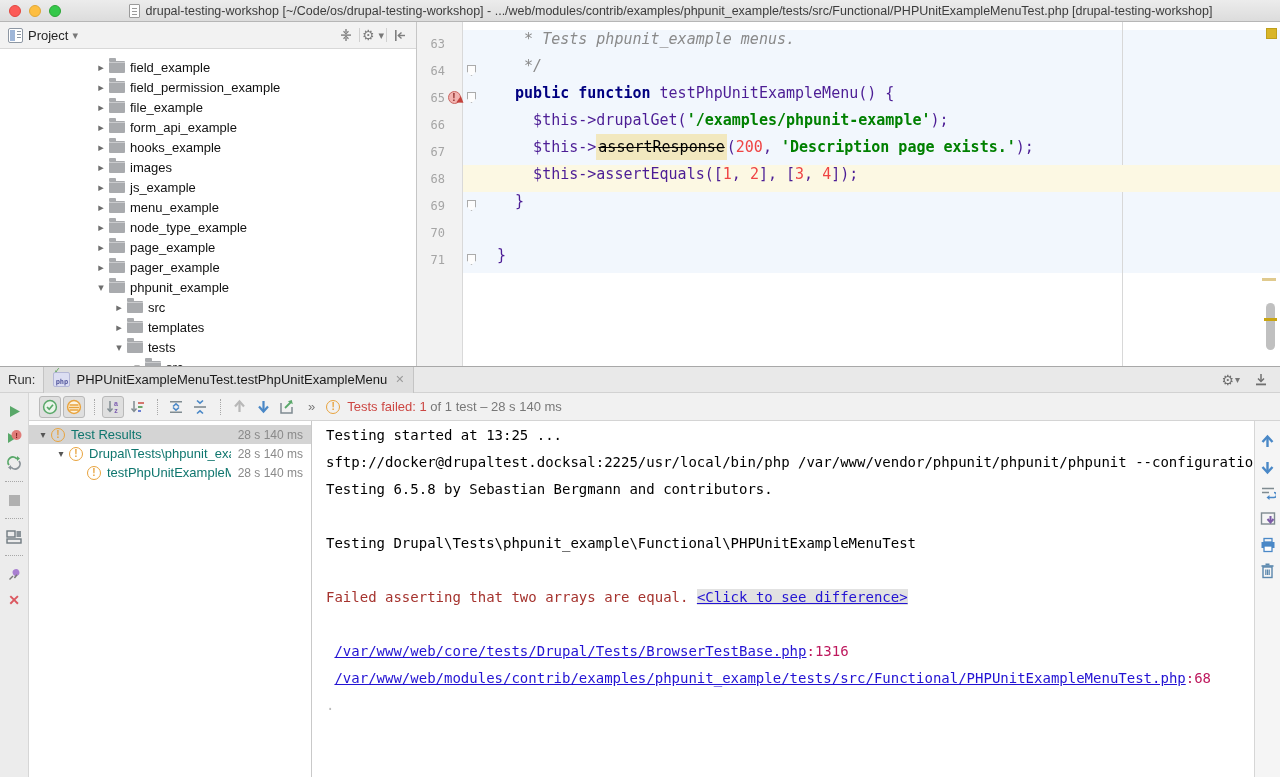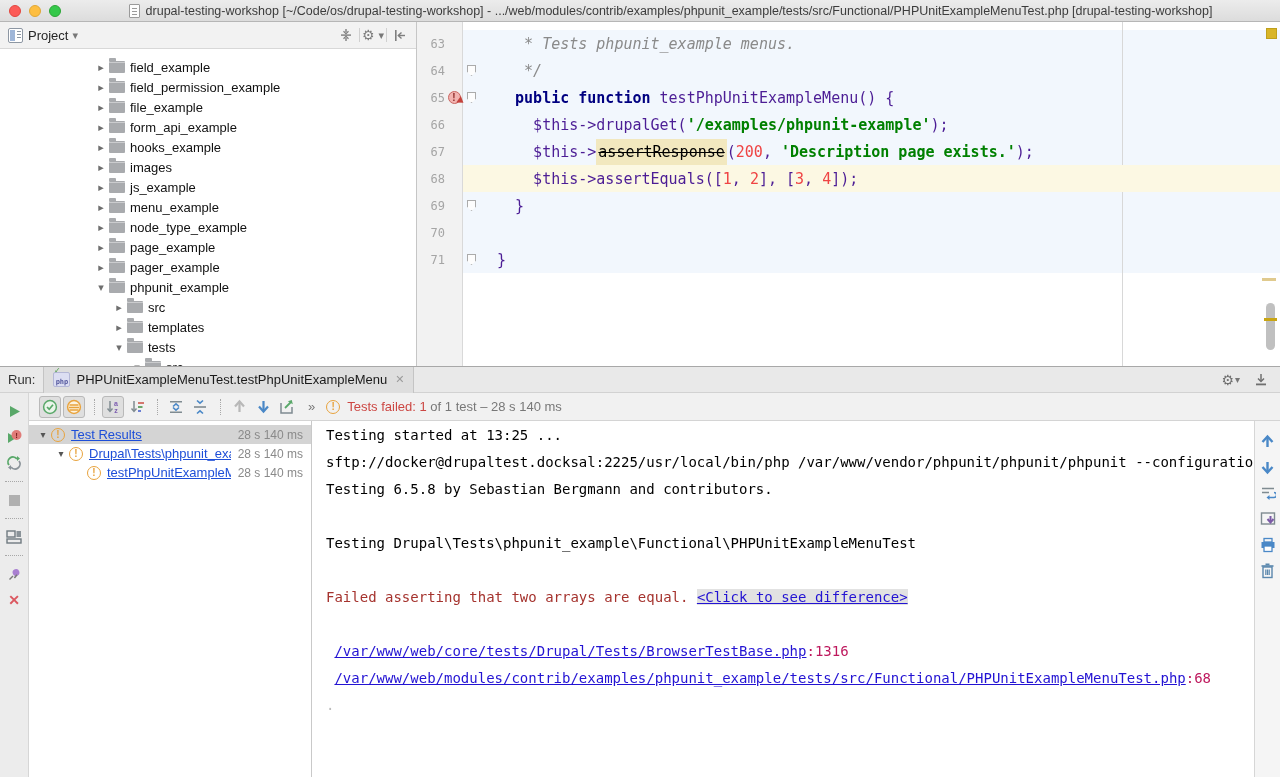--- a/index.html
+++ b/index.html
@@ -47,21 +47,21 @@
   
   .editor { flex:1; position:relative; background:#fff; overflow:hidden; }
   .gutter-band { position:absolute; left:0; top:0; bottom:0; width:46px; background:#f2f2f2; border-right:1px solid #d9d9d9; }
   .blue-band { position:absolute; left:46px; right:0; top:8px; height:243px; background:#f2f7fd; }
   .margin-line { position:absolute; left:705px; top:0; bottom:0; width:1px; background:#d8d8d8; z-index:1; }
   .code-lines { position:absolute; left:0; top:8px; right:0; z-index:2; }
   .code-line { height:27px; display:flex; align-items:center; position:relative; }
   .code-line .lnum { width:28px; text-align:right; font-family:"DejaVu Sans Mono", monospace; font-size:12px; color:#a5a5a5; flex:0 0 auto; }
   .code-line .gslot { width:18px; height:27px; flex:0 0 auto; display:flex; align-items:center; justify-content:center; }
   .code-line .fold-slot { width:17px; height:27px; flex:0 0 auto; display:flex; align-items:center; justify-content:center; }
-  .line-body { flex:1; height:27px; display:flex; align-items:center; }
+  .line-body { flex:1; height:27px; display:flex; }
   .code-line.bg-yellow .row-bg { position:absolute; left:46px; right:0; top:0; bottom:0; background:#fcf8e3; z-index:0; }
   .code-text { font-family:"DejaVu Sans Mono", monospace; font-size:15px; white-space:pre; position:relative; z-index:2; padding-left:17px; }
   .fold-marker { width:9px; height:11px; background:#fdfdfd; border:1px solid #ababab; clip-path:polygon(0 0,100% 0,100% 62%,50% 100%,0 62%); position:relative; z-index:2; }
   .tok-plain { color:#4c1d95; }
   .tok-comment { color:#8a8a8a; font-style:italic; }
   .tok-keyword { color:#000080; font-weight:bold; }
   .tok-string { color:#008000; font-weight:bold; }
   .tok-number { color:#ef4444; }
   .tok-deprecated { color:#000; text-decoration:line-through; background:#f2e8bf; padding:4px 2px; }
   .test-failed-icon { width:13px; height:13px; border-radius:50%; background:#f2b3b0; border:1px solid #c96762; color:#8e2a26; font-size:10px; font-weight:bold; line-height:11px; text-align:center; position:relative; }
@@ -102,21 +102,21 @@
   .warn-circle { width:14px; height:14px; border-radius:50%; border:1.5px solid #e8a33d; color:#e8a33d; font-size:10px; font-weight:bold; text-align:center; line-height:12px; flex:0 0 auto; }
   .status-text { margin-left:7px; white-space:nowrap; }
   .status-failed { color:#cc4743; }
   .status-rest { color:#787878; }
 
   .run-content { flex:1; display:flex; min-height:0; }
   .test-tree { width:282px; flex:0 0 282px; background:#fff; padding-top:4px; overflow:hidden; }
   .tt-row { height:19px; display:flex; align-items:center; white-space:nowrap; }
   .tt-row.selected { background:#d4d4d4; }
   .tt-arrow { width:16px; text-align:center; font-size:10px; color:#555; flex:0 0 auto; }
-  .tt-label { color:#1d4ed8; overflow:hidden; flex:1;text-decoration:underline; }
+  .tt-label { color:#0f766e; overflow:hidden; flex:1; }
   .tt-time { width:80px; flex:0 0 80px; text-align:right; padding-right:8px; color:#8a8a8a; font-size:12px; }
   .tt-icon { margin-right:6px; flex:0 0 auto; }
 
   .splitter-v { width:1px; background:#c9c9c9; }
 
   .console { flex:1; background:#fff; overflow:hidden; padding:6px 0 0 14px; }
   .console-line { height:27px; font-family:"DejaVu Sans Mono", monospace; font-size:14px; white-space:pre; display:flex; align-items:flex-start; overflow:hidden; }
   .c-plain { color:#000; }
   .c-error { color:#a5332e; }
   .c-link { color:#2313d3; text-decoration:underline; }

